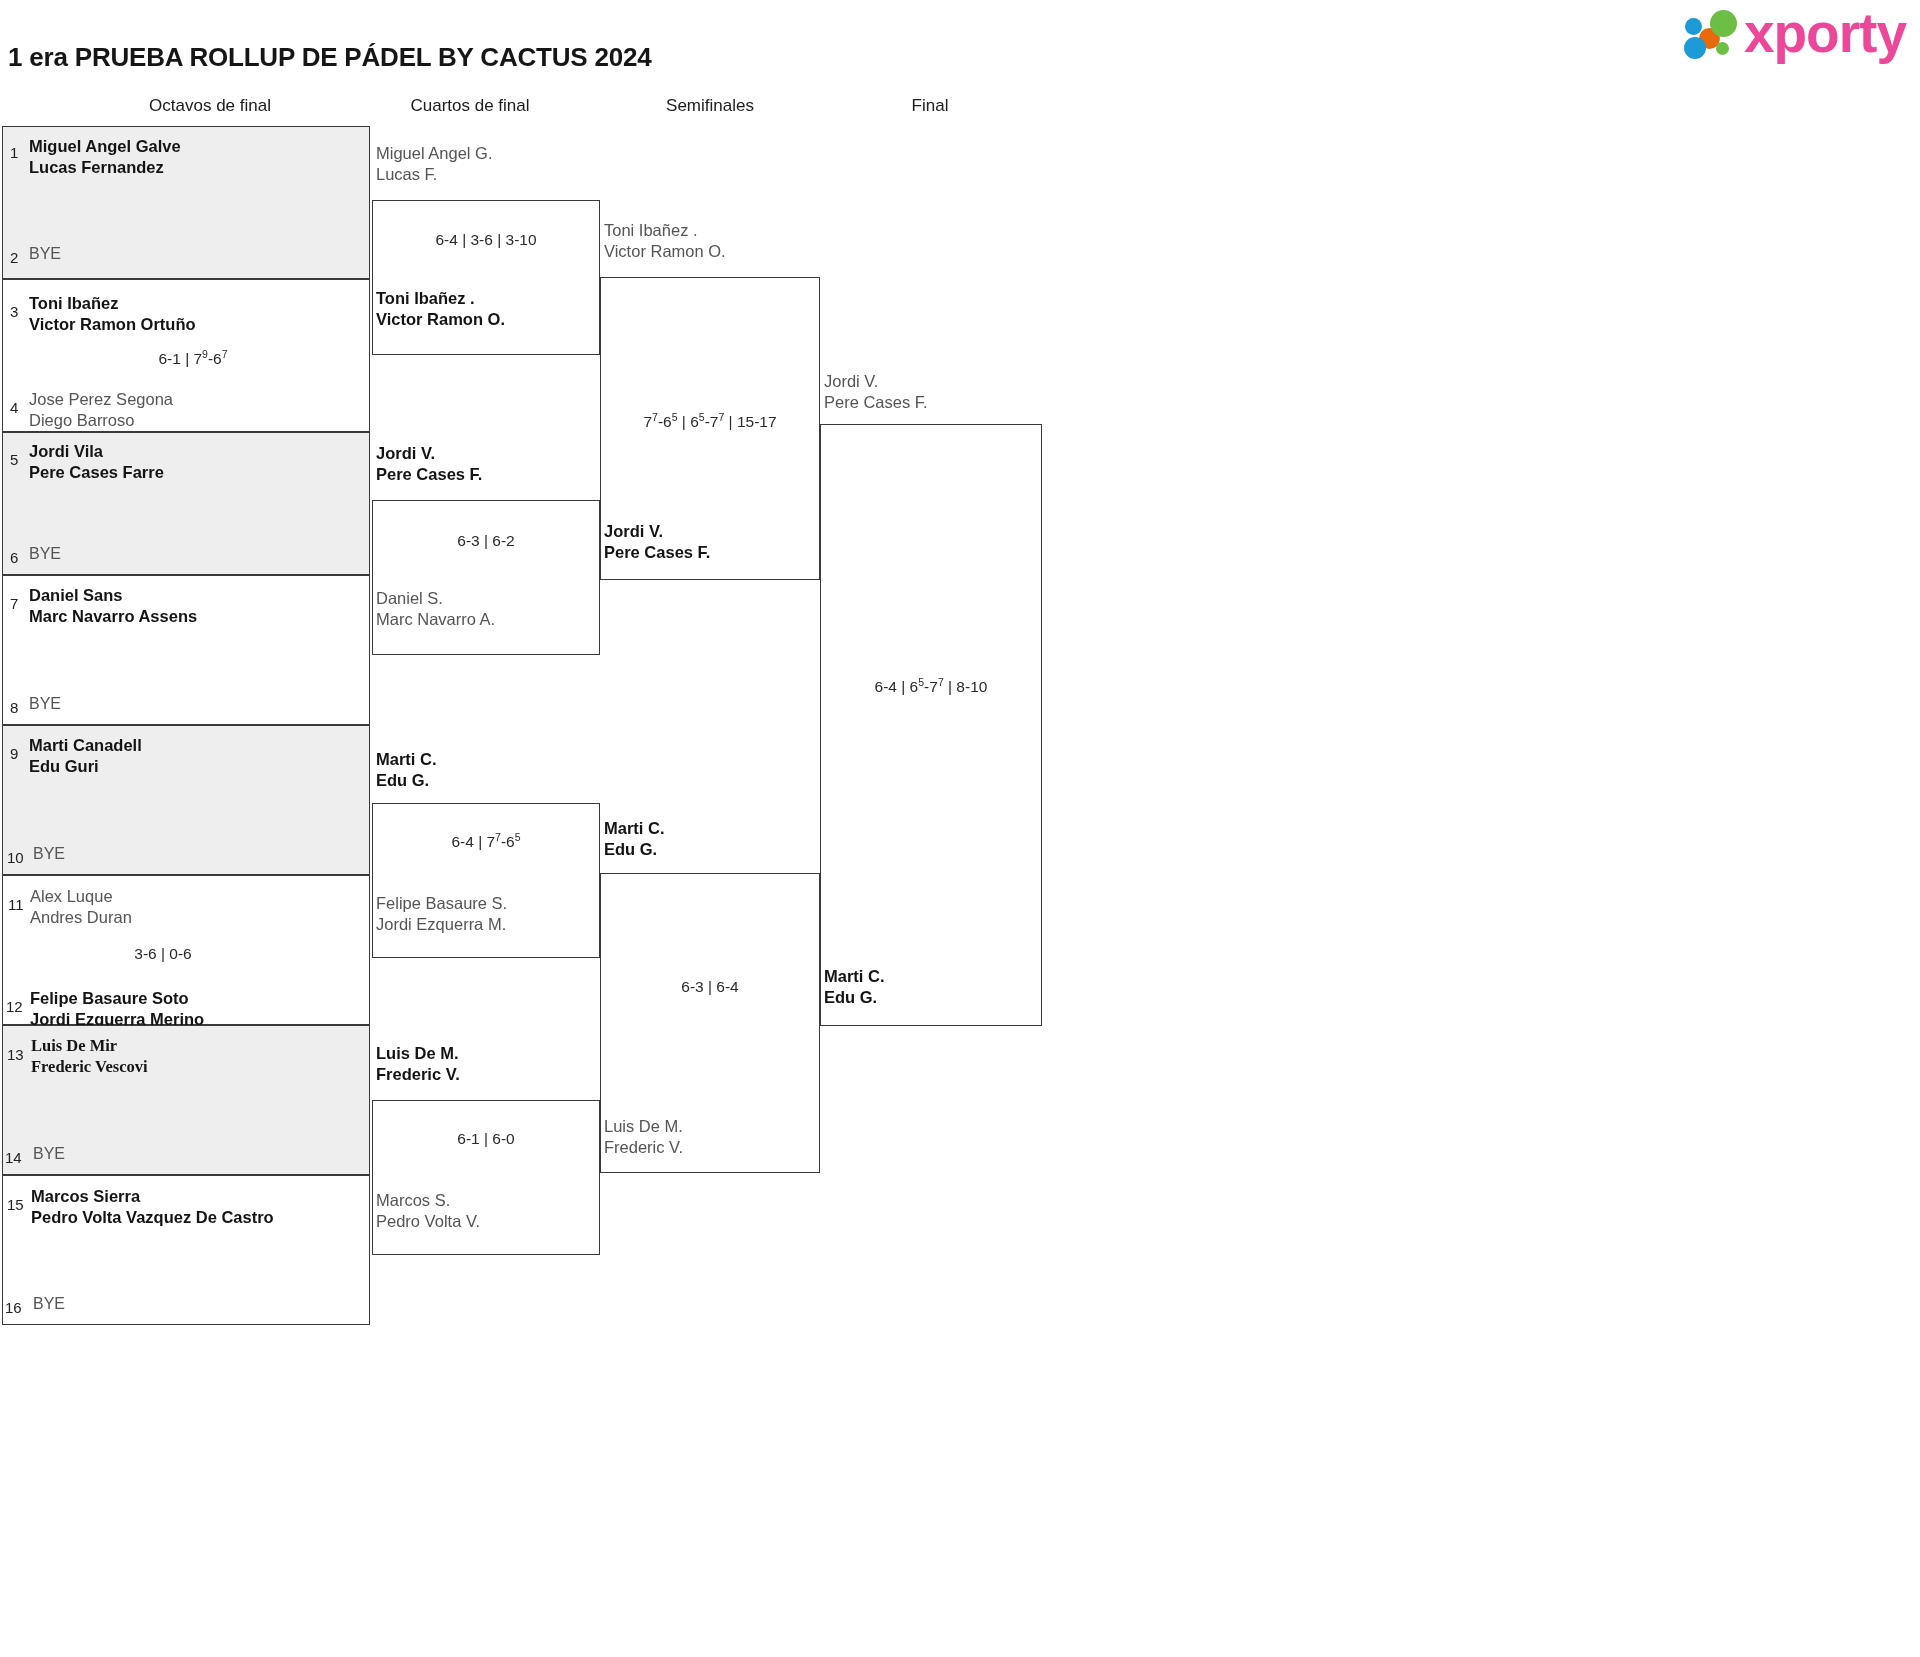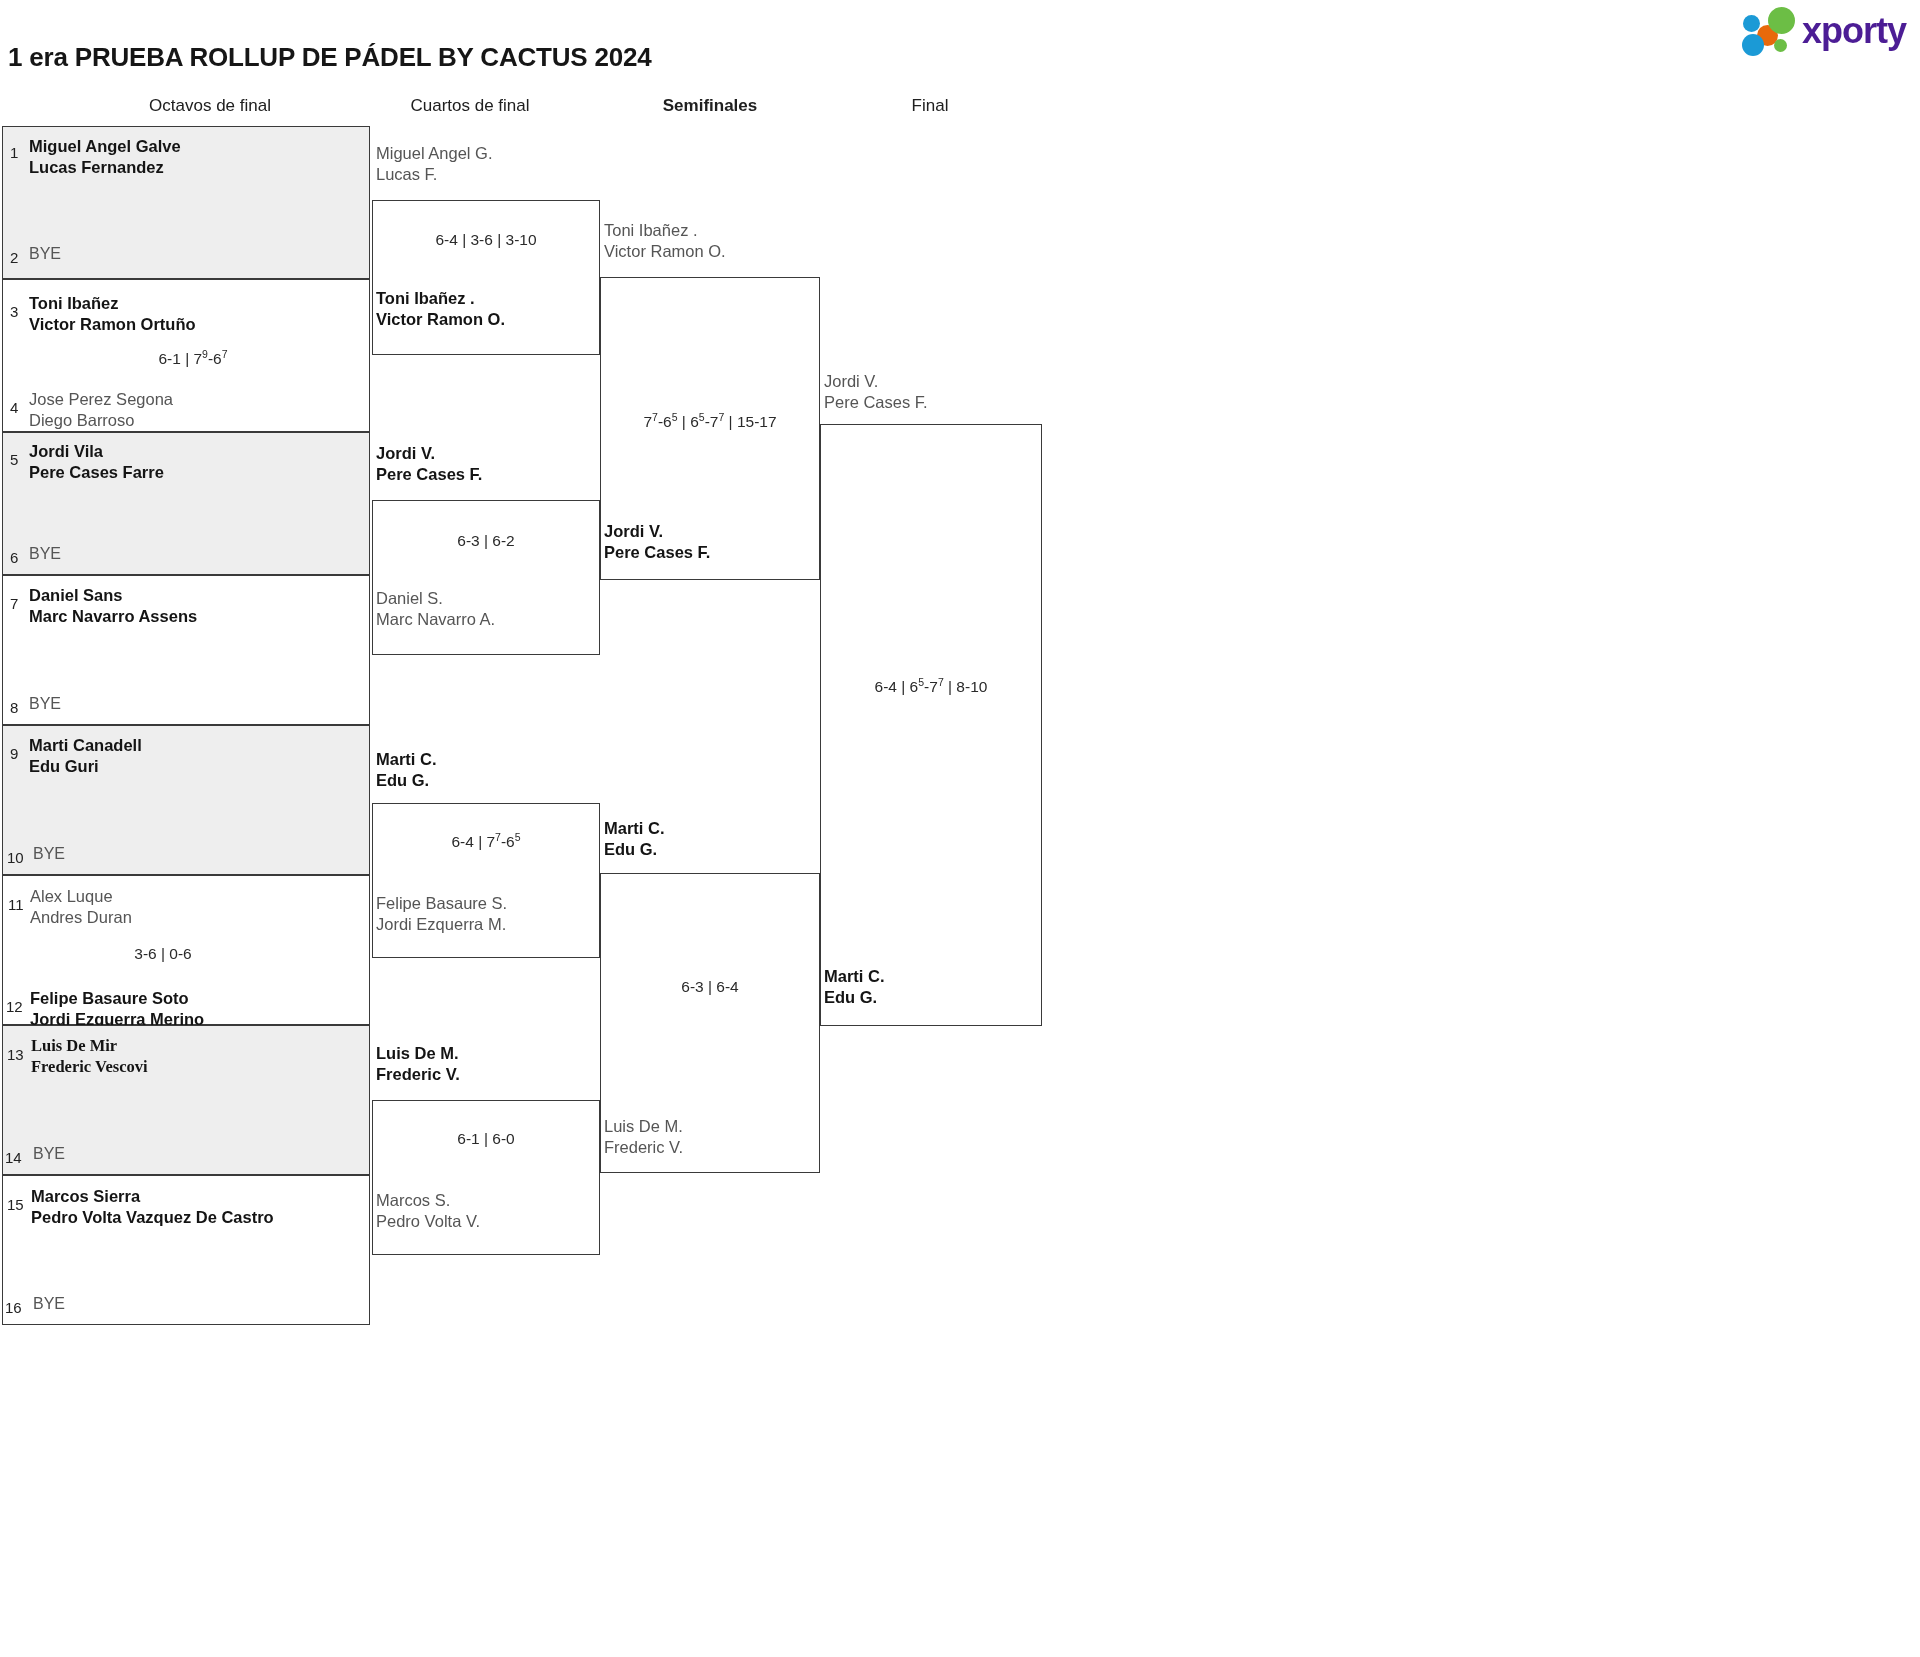--- a/index.html
+++ b/index.html
@@ -23,21 +23,21 @@
   .title .l2{display:block;}
 
   .logo{position:absolute;right:14px;top:6px;display:flex;align-items:center;gap:6px;}
   .logo-dots{position:relative;width:54px;height:50px;}
   .logo-dots i{position:absolute;border-radius:50%;display:block;}
   .d1{width:17px;height:17px;background:#1b9ad6;left:1px;top:9px;}
   .d2{width:21px;height:21px;background:#e8690b;left:15px;top:19px;}
   .d3{width:27px;height:27px;background:#6cbe45;left:26px;top:1px;}
   .d4{width:22px;height:22px;background:#1b9ad6;left:0px;top:28px;}
   .d5{width:13px;height:13px;background:#6cbe45;left:32px;top:33px;}
-  .logo-text{font-size:36px;font-weight:700;color:#4c1d95;letter-spacing:-1px;line-height:1;}
+  .logo-text{font-size:55px;font-weight:700;color:#ec4899;letter-spacing:-1px;line-height:1;}
 
   
   .round-head{
     position:absolute;top:96px;
     font-size:17px;color:#202020;font-weight:400;
     text-align:center;white-space:nowrap;
   }
   .r1-cell{
     position:absolute;box-sizing:border-box;
     border:1px solid #3a3a3a;
@@ -89,21 +89,21 @@
         <i class="d2"></i>
         <i class="d3"></i>
         <i class="d4"></i>
         <i class="d5"></i>
     </span>
     <span class="logo-text">xporty</span>
   </div>
 
   <div class="round-head" style="left:60px;width:300px;">Octavos de final</div>
   <div class="round-head" style="left:320px;width:300px;">Cuartos de final</div>
-  <div class="round-head" style="left:570px;width:280px;font-weight:bold;">Semifinales</div>
+  <div class="round-head" style="left:570px;width:280px;">Semifinales</div>
   <div class="round-head" style="left:810px;width:240px;">Final</div>
 
   <div class="r1-cell shaded" style="left:2px;top:126px;width:368px;height:153px;">
     <div class="seed" style="top:18px;">1</div>
     <div class="team win" style="top:9px;">
       <span>Miguel Angel Galve</span><br><span>Lucas Fernandez</span>
     </div>
     <div class="seed" style="top:123px;">2</div>
     <div class="team bye" style="top:117px;">BYE</div>
   </div>

